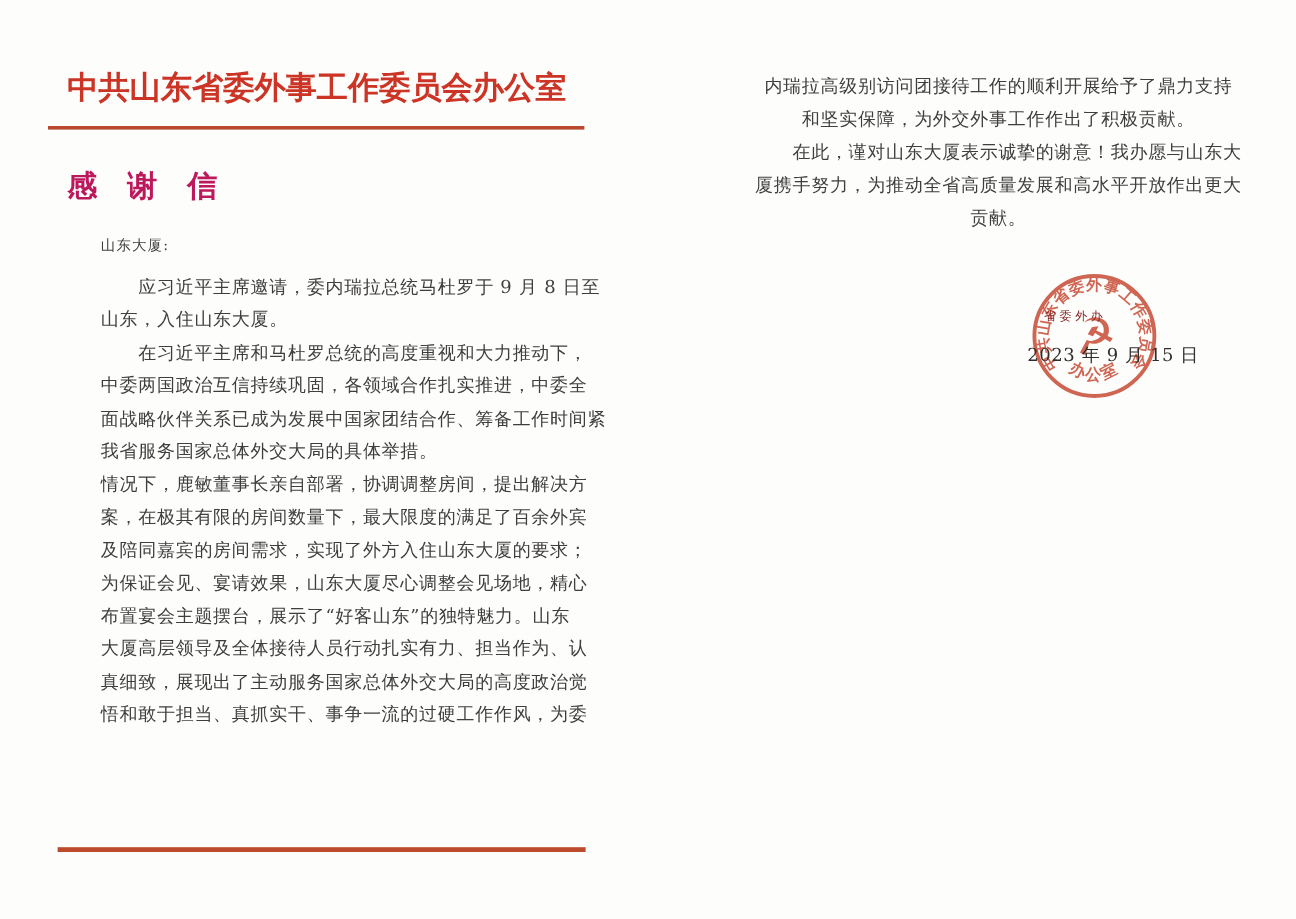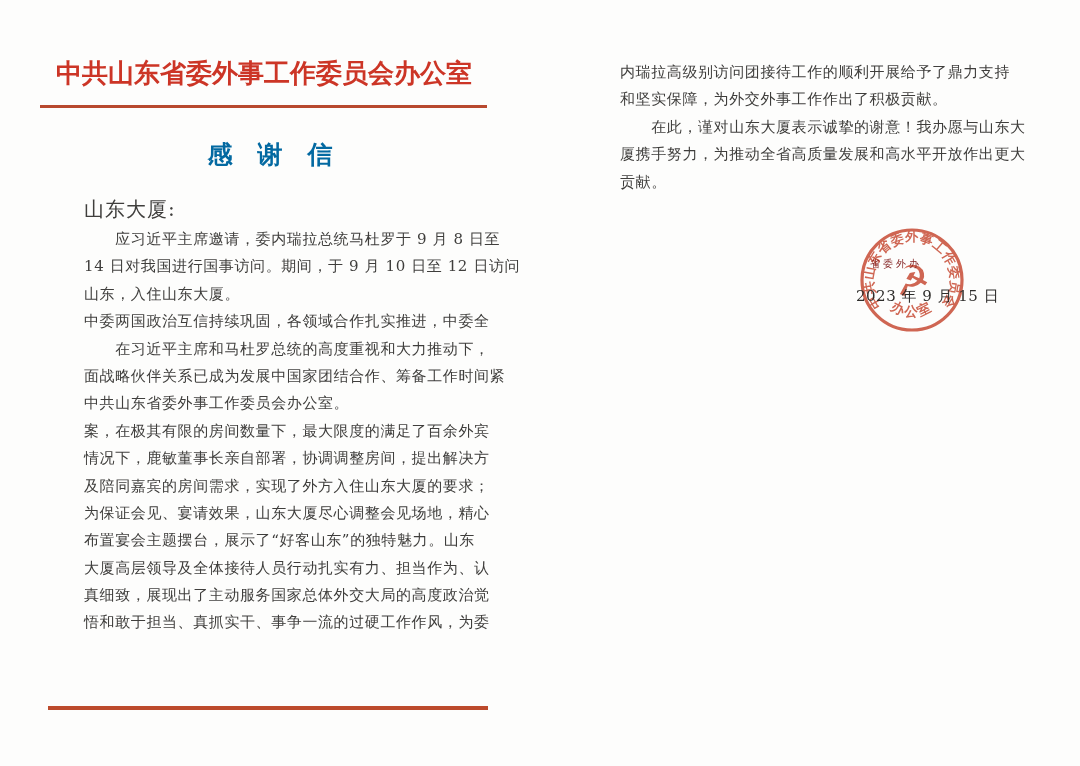--- a/index.html
+++ b/index.html
@@ -27,44 +27,44 @@
   }
   .head-rule{
     position:absolute;left:0;top:105px;width:447px;height:3px;
     background:#b8492f;
   }
   .foot-rule{
     position:absolute;left:8px;top:706px;width:440px;height:4px;
     background:#bc4a2c;
   }
   .letter-title{
-    position:absolute;left:6px;top:138px;width:100%;
-    text-align:center;
+    position:absolute;left:16px;top:138px;width:100%;
+    text-align:left;
     font-size:25px;font-weight:700;
-    color:#0369a1;
+    color:#be185d;
     white-space:pre;
   }
   .salutation{
     position:absolute;left:44px;top:196px;
-    font-size:20px;color:#3f3e3c;
+    font-size:12px;color:#3f3e3c;
     letter-spacing:1px;
   }
   .body-lines{
     position:absolute;
     color:#3f3e3c;
     font-size:15px;
     letter-spacing:0.6px;
   }
   .body-lines .line{
     white-space:pre;
     height:27.4px;
     line-height:27.4px;
   }
   .lines-left{left:44px;top:226px;width:404px;}
-  .lines-right{left:0px;top:59px;width:424px;}
+  .lines-right{left:0px;top:59px;width:424px;text-align:center;}
 
   
   .seal-wrap{
     position:absolute;left:837px;top:205px;width:150px;height:150px;
     z-index:1;
   }
   .seal-svg{opacity:0.88;}
   .sig-block{z-index:2;}
   .signer{
     position:absolute;left:870px;top:257px;width:100px;
@@ -88,28 +88,27 @@
 <div class="canvas">
 
   <div class="page page-left">
     <div class="org-name">中共山东省委外事工作委员会办公室</div>
     <div class="head-rule"></div>
     <div class="letter-title">感　谢　信</div>
     <div class="salutation">山东大厦:</div>
     <div class="body-lines lines-left">
 
     <div class="line">　　应习近平主席邀请，委内瑞拉总统马杜罗于 9 月 8 日至</div>
-        <div class="line">14 日对我国进行国事访问。期间，于 9 月 10 日至 12 日访问</div>
         <div class="line">山东，入住山东大厦。</div>
+        <div class="line">　　在习近平主席和马杜罗总统的高度重视和大力推动下，</div>
         <div class="line">中委两国政治互信持续巩固，各领域合作扎实推进，中委全</div>
-        <div class="line">　　在习近平主席和马杜罗总统的高度重视和大力推动下，</div>
         <div class="line">面战略伙伴关系已成为发展中国家团结合作、筹备工作时间紧</div>
-        <div class="line">中共山东省委外事工作委员会办公室。</div>
+        <div class="line">我省服务国家总体外交大局的具体举措。</div>
+        <div class="line">情况下，鹿敏董事长亲自部署，协调调整房间，提出解决方</div>
         <div class="line">案，在极其有限的房间数量下，最大限度的满足了百余外宾</div>
-        <div class="line">情况下，鹿敏董事长亲自部署，协调调整房间，提出解决方</div>
         <div class="line">及陪同嘉宾的房间需求，实现了外方入住山东大厦的要求；</div>
         <div class="line">为保证会见、宴请效果，山东大厦尽心调整会见场地，精心</div>
         <div class="line">布置宴会主题摆台，展示了“好客山东”的独特魅力。山东</div>
         <div class="line">大厦高层领导及全体接待人员行动扎实有力、担当作为、认</div>
         <div class="line">真细致，展现出了主动服务国家总体外交大局的高度政治觉</div>
         <div class="line">悟和敢于担当、真抓实干、事争一流的过硬工作作风，为委</div>
       </div>
     <div class="foot-rule"></div>
   </div>
 

